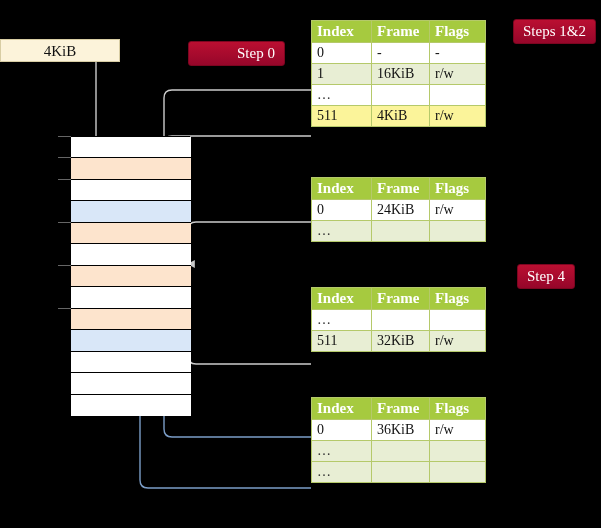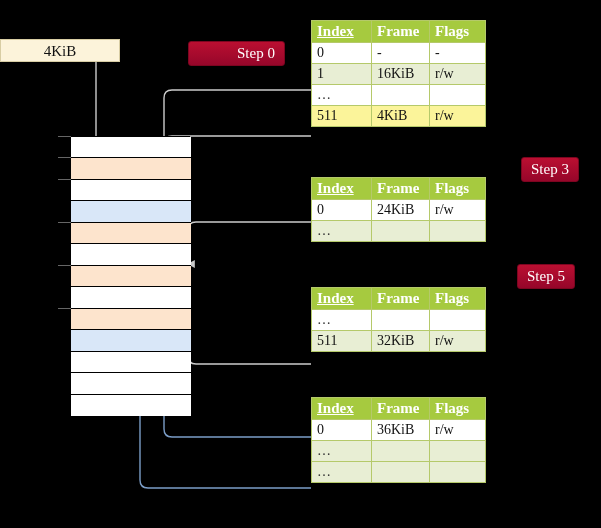--- a/index.html
+++ b/index.html
@@ -105,21 +105,21 @@
   }
   .ptable th {
     background: #a6ca3f;
     color: #ffffff;
     font-weight: bold;
     font-size: 15px;
   }
   .ptable td.c0 { width: 56px; }
   .ptable td.c1 { width: 58px; }
   .ptable td.c2 { width: 56px; }
-  .ptable th.c0 { width: 60px; text-decoration: underline; }
+  .ptable th.c0 { width: 60px; }
   .ptable th.c1 { width: 58px; }
   .ptable th.c2 { width: 56px; }
   tr.shade td { background: #e8eed4; }
   tr.plain td { background: #ffffff; }
   td.hl { background: #fbf49a !important; }
 
   .dots { color: #333333; letter-spacing: 1px; }
 </style>
 </head>
 <body>
@@ -160,25 +160,25 @@
     </g>
   </svg>
 
   <div class="page-box" style="left:0px; top:39px; width:120px; height:23px;">
     <span>4KiB</span>
   </div>
 
   <div class="step-badge" style="left:188px; top:41px;padding-left:48px;">
     <span>Step 0</span>
   </div>
-  <div class="step-badge" style="left:521px; top:157px;">
-    <span>Step 3</span>
+  <div class="step-badge" style="left:513px; top:19px;">
+    <span>Steps 1&amp;2</span>
   </div>
   <div class="step-badge" style="left:517px; top:264px;">
-    <span>Step 5</span>
+    <span>Step 4</span>
   </div>
 
   <div id="memory">
       <div class="mem-row white" style="top: 0px; height: 21.4615px;"></div>
       <div class="mem-row orange" style="top: 21.4615px; height: 21.4615px;"></div>
       <div class="mem-row white" style="top: 42.9231px; height: 21.4615px;"></div>
       <div class="mem-row blue" style="top: 64.3846px; height: 21.4615px;"></div>
       <div class="mem-row orange" style="top: 85.8462px; height: 21.4615px;"></div>
       <div class="mem-row white" style="top: 107.308px; height: 21.4615px;"></div>
       <div class="mem-row orange" style="top: 128.769px; height: 21.4615px;"></div>

